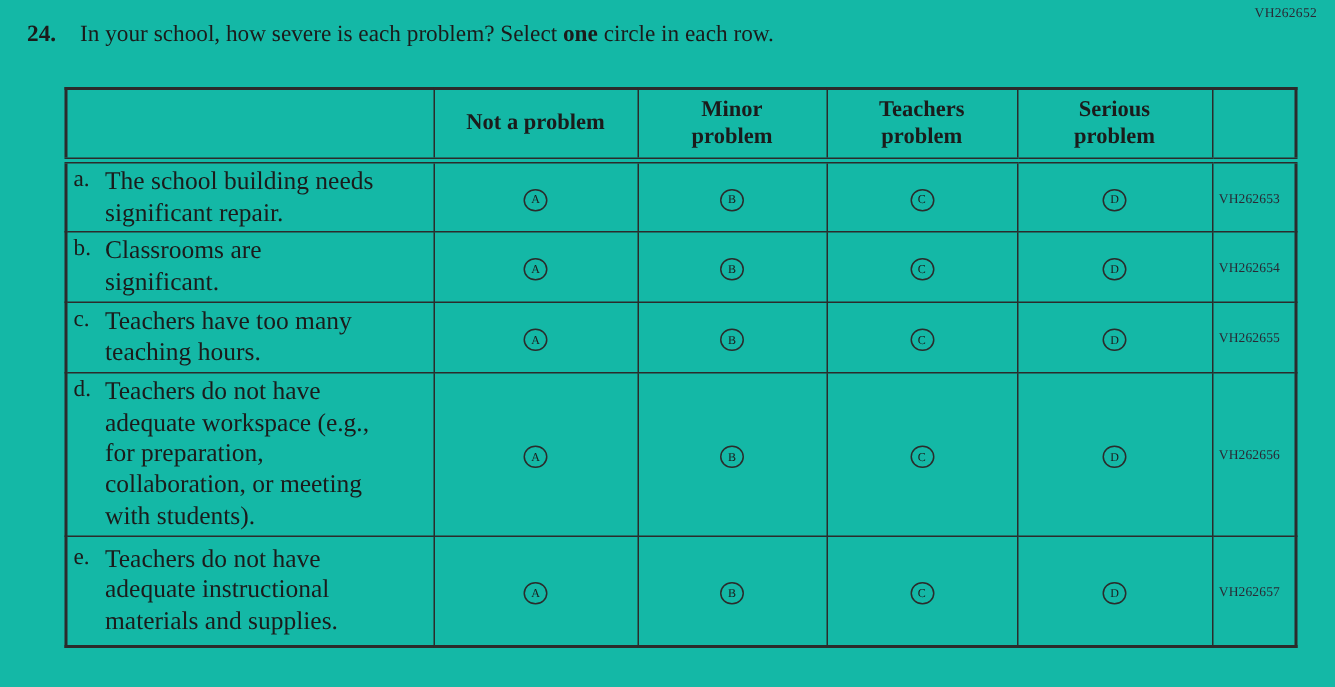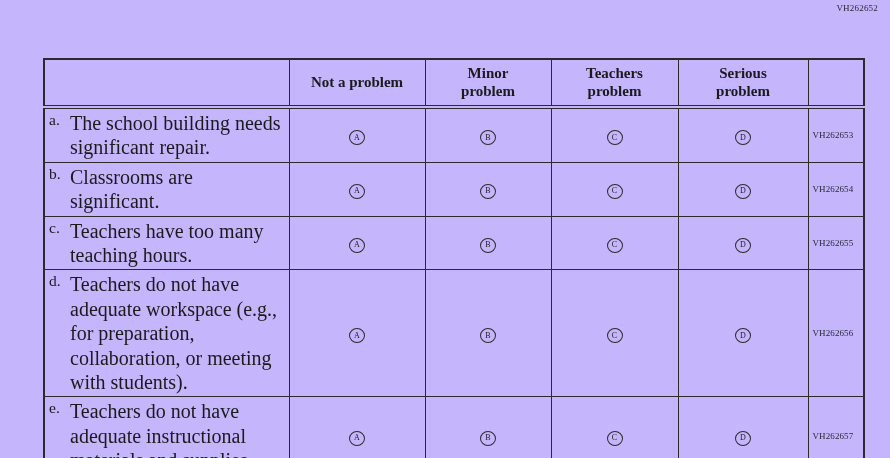--- a/index.html
+++ b/index.html
@@ -1,20 +1,20 @@
 <!DOCTYPE html>
 <html><head>
 <meta charset="utf-8">
 <style>
   html, body { margin: 0; padding: 0; background: #ffffff; }
   .page {
     position: relative;
     width: 890px;
     height: 458px;
-    background: #c4b5fd;
+    background: #14b8a6;
     font-family: "Liberation Serif", "DejaVu Serif", serif;
     color: #1b1b1b;
     overflow: hidden;
   }
   .page-code {
     position: absolute;
     top: 3px;
     right: 12px;
     font-size: 9px;
     color: #2a2a35;
@@ -54,21 +54,21 @@
   td.item-cell { padding: 2px 4px 2px 7px; }
   .item-wrap { display: flex; align-items: flex-start; }
   .item-letter {
     width: 21px;
     flex: 0 0 21px;
     font-size: 15.5px;
     line-height: 1.22;
   }
   .item-text {
     flex: 1;
-    font-size: 20px;
+    font-size: 17px;
     line-height: 1.22;
     white-space: pre-line;
   }
   td.option-cell { text-align: center; }
   .bubble {
     display: inline-flex;
     align-items: center;
     justify-content: center;
     width: 16px;
     height: 15px;
@@ -93,20 +93,23 @@
   tr.row-d    { height: 96px; }
   tr.row-e    { height: 74px; }
 </style>
 </head>
 <body>
 
 <div class="page">
 
   <div class="page-code">VH262652</div>
 
+  <div class="question">
+    <span class="qnum">24.</span><span><span>In your school, how severe is each problem? Select </span><span class="qbold">one</span><span> circle in each row.</span></span>
+  </div>
 
   <table class="survey">
     <colgroup>
       <col style="width:245px">
         <col style="width:136px">
         <col style="width:126px">
       <col style="width:127px">
         <col style="width:130px">
         <col style="width:56px">
     </colgroup>

